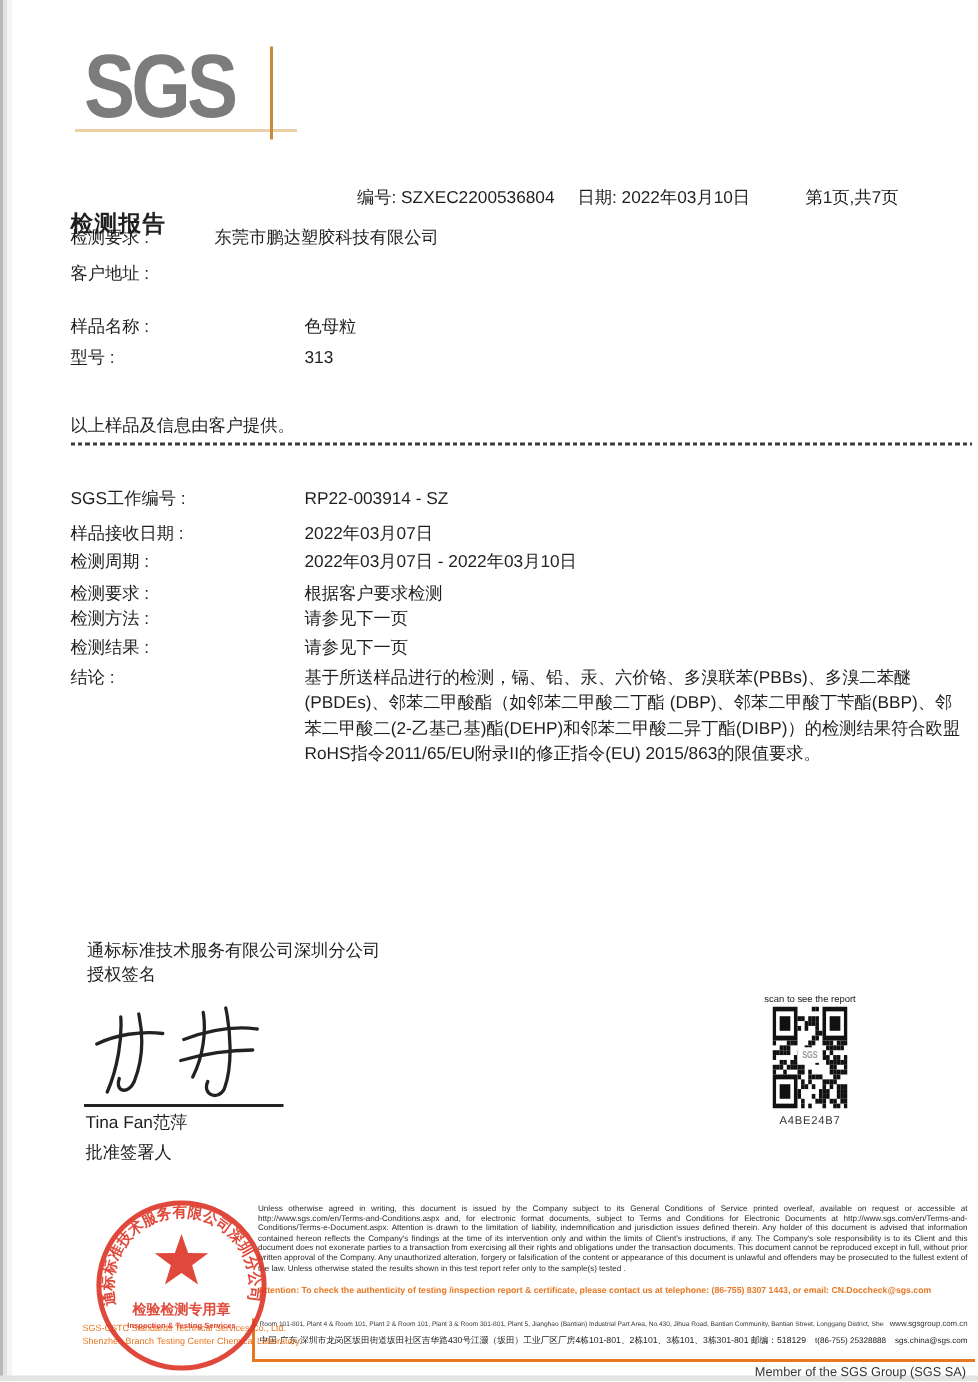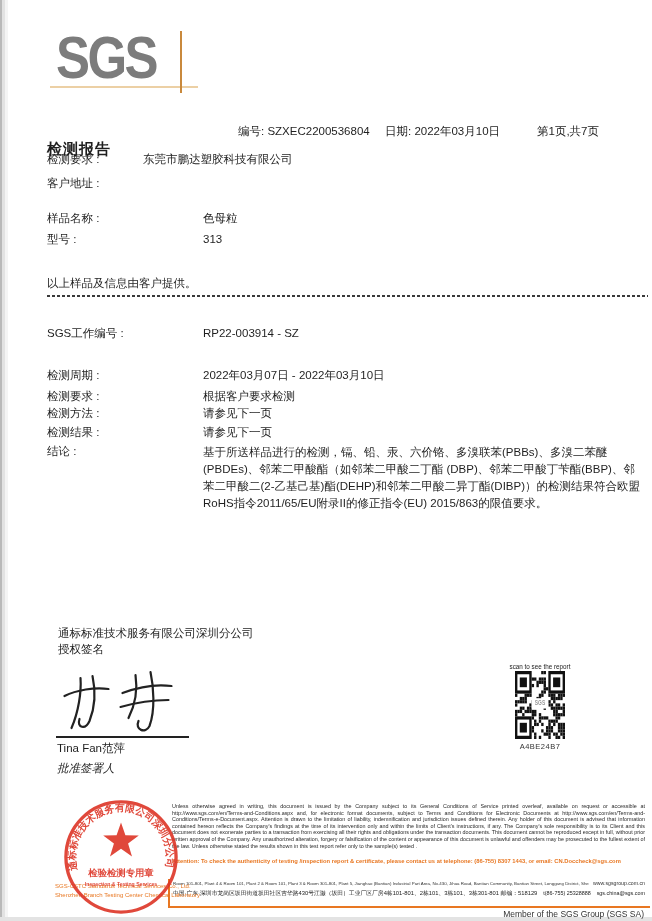--- a/index.html
+++ b/index.html
@@ -35,21 +35,21 @@
 
   .conclusion-row { position:absolute; left:47px; top:444px; display:flex; font-size:11.5px; }
   .conclusion-text { width:442px; line-height:17px; }
 
   
   .sig-company { position:absolute; left:58px; top:626px; font-size:11.5px; }
   .sig-auth { position:absolute; left:58px; top:642px; font-size:11.5px; }
   .sig-draw { position:absolute; left:56px; top:666px; }
   .sig-line { position:absolute; left:56px; top:736px; width:133px; height:1.6px; background:#222; }
   .sig-name { position:absolute; left:57px; top:741px; font-size:11.5px; }
-  .sig-role { position:absolute; left:57px; top:761px; font-size:11.5px;font-style:italic; }
+  .sig-role { position:absolute; left:57px; top:761px; font-size:11.5px; }
 
   
   .qr-caption { position:absolute; left:500px; top:663px; width:80px; text-align:center; font-size:6.3px; color:#222; }
   .qr-svg { position:absolute; left:515px; top:671px; }
   .qr-code-text { position:absolute; left:500px; top:742px; width:80px; text-align:center; font-size:7.5px; color:#333; letter-spacing:.5px; }
 
   
   .stamp { position:absolute; left:62px; top:798px; opacity:.9; z-index:2; }
   .footer-co { position:absolute; left:55px; top:882px; z-index:1; font-size:6px; line-height:9px; color:#e87722; white-space:nowrap; }
   .disclaimer { position:absolute; left:172px; top:803px; width:473px; font-size:5.4px; line-height:6.6px;
@@ -99,20 +99,24 @@
     <span class="lbl-l">型号 :</span>
     <span>313</span>
   </div>
   <div class="note" style="top:276px">以上样品及信息由客户提供。</div>
 
   <div class="dashed-sep"></div>
 
   <div class="row" style="top:326px">
     <span class="lbl-l">SGS工作编号 :</span>
     <span>RP22-003914 - SZ</span>
+  </div>
+  <div class="row" style="top:349px">
+    <span class="lbl-l">样品接收日期 :</span>
+    <span>2022年03月07日</span>
   </div>
   <div class="row" style="top:368px">
     <span class="lbl-l">检测周期 :</span>
     <span>2022年03月07日 - 2022年03月10日</span>
   </div>
   <div class="row" style="top:389px">
     <span class="lbl-l">检测要求 :</span>
     <span>根据客户要求检测</span>
   </div>
   <div class="row" style="top:406px">

